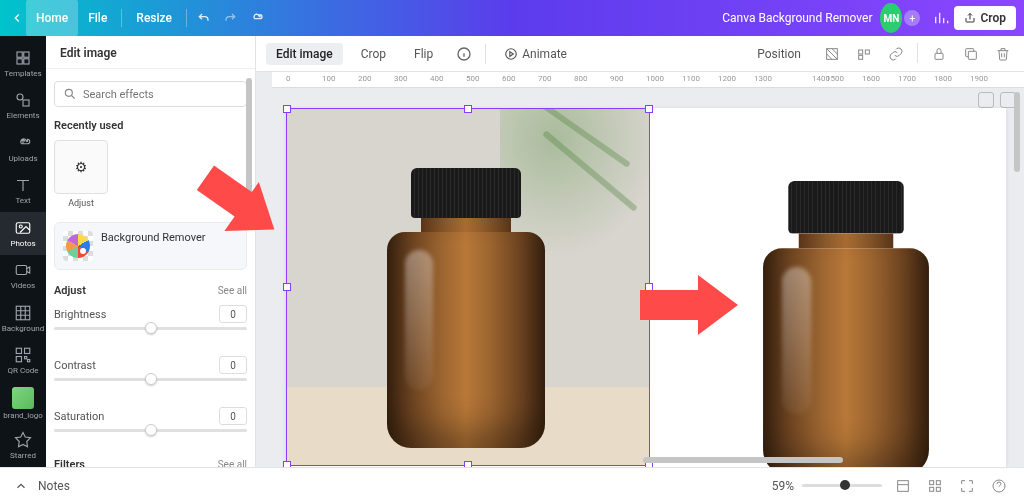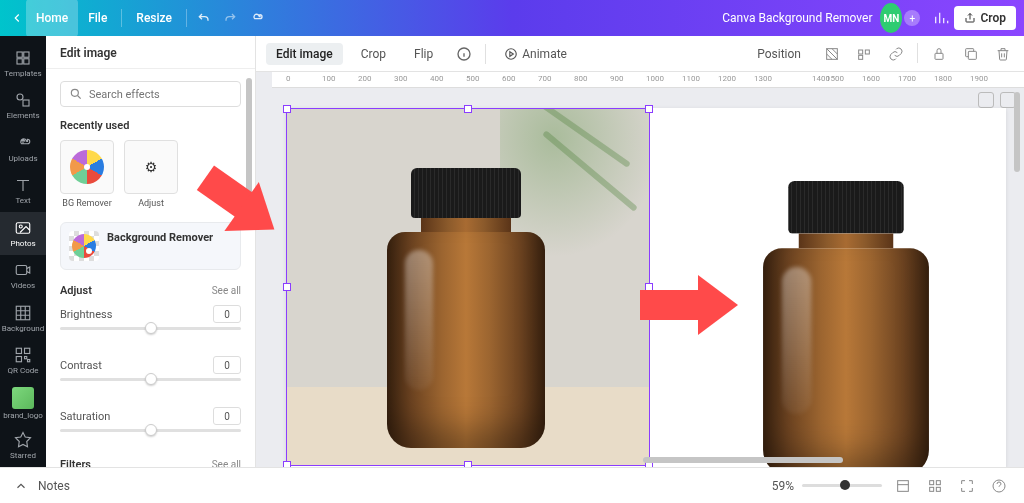--- a/index.html
+++ b/index.html
@@ -18,38 +18,38 @@
 
 .main{display:flex;height:431px}
 .rail{width:46px;background:#0e1318;display:flex;flex-direction:column;align-items:center;padding-top:6px;gap:0}
 .rail .ritem{width:46px;height:44px;display:flex;flex-direction:column;align-items:center;justify-content:center;color:#a0a5ab;font-size:8px;gap:2px;cursor:pointer}
 .rail .ritem.active{background:#252a30;color:#fff}
 .rail .ricon{width:18px;height:18px}
 .rail .brandlogo{width:22px;height:22px;background:linear-gradient(135deg,#7dd87d,#5cb85c);border-radius:3px}
 
 .panel{width:210px;background:#fff;border-right:1px solid #e3e3e3;display:flex;flex-direction:column;position:relative}
 .panel-head{padding:10px 14px 8px;font-size:12px;font-weight:600;color:#333;border-bottom:1px solid #eee}
-.panel-body{flex:1;overflow-y:auto;padding:12px 14px}
+.panel-body{flex:1;overflow-y:auto;padding:12px 8px}
 .search{display:flex;align-items:center;border:1px solid #ddd;border-radius:4px;padding:5px 8px;margin-bottom:12px}
 .search input{border:none;outline:none;flex:1;font-size:11px;color:#666}
 .search .sicon{width:14px;height:14px;margin-right:6px;color:#888}
 .section-title{font-size:11px;font-weight:600;color:#333;margin-bottom:8px}
 .recent{display:flex;gap:10px;margin-bottom:14px}
 .recent .tile{width:54px;display:flex;flex-direction:column;align-items:center;gap:4px;cursor:pointer}
 .recent .tile .thumb{width:54px;height:54px;border:1px solid #e0e0e0;border-radius:4px;display:flex;align-items:center;justify-content:center;background:#fafafa}
 .recent .tile .lbl{font-size:9px;color:#555;text-align:center}
 .beachball{width:34px;height:34px;border-radius:50%;background:conic-gradient(#ffd94a 0 60deg,#2a7de1 60deg 120deg,#e94b3c 120deg 180deg,#6fcf97 180deg 240deg,#f2994a 240deg 300deg,#bb6bd9 300deg 360deg);position:relative}
 .beachball::after{content:"";position:absolute;width:6px;height:6px;border-radius:50%;background:#fff;top:14px;left:14px}
 .checker{background:repeating-conic-gradient(#ddd 0 25%,#fff 0 50%) 0 0/10px 10px}
 .adjust-icon{font-size:14px;color:#333}
 
 .bgrem{display:flex;gap:8px;background:#f5f7fb;border:1px solid #e8eaed;border-radius:6px;padding:8px;margin-bottom:14px;cursor:pointer}
 .bgrem .bicon{width:30px;height:30px;border-radius:4px;flex-shrink:0;display:flex;align-items:center;justify-content:center}
 .bgrem .bicon .beachball{width:24px;height:24px}
-.bgrem .btext .bt1{font-size:11px;font-weight:700;color:#333}
+.bgrem .btext .bt1{font-size:11px;font-weight:400;color:#333}
 .bgrem .btext .bt2{font-size:9px;color:#888;line-height:1.3;margin-top:2px}
 
 .adj-head{display:flex;justify-content:space-between;align-items:center;margin-bottom:8px}
 .adj-head .see{font-size:10px;color:#888;cursor:pointer}
 .slider-row{margin-bottom:26px}
 .slider-row .srow{display:flex;justify-content:space-between;align-items:center;margin-bottom:4px}
 .slider-row .slbl{font-size:11px;color:#555}
 .slider-row .sval{width:28px;height:18px;border:1px solid #ddd;border-radius:3px;font-size:10px;display:flex;align-items:center;justify-content:center;color:#555}
 .slider-row .track{height:3px;background:#e0e0e0;border-radius:2px;position:relative}
 .slider-row .thumb{width:12px;height:12px;border-radius:50%;background:#fff;border:1px solid #ccc;box-shadow:0 1px 2px rgba(0,0,0,.2);position:absolute;top:-5px;left:calc(50% - 6px)}
@@ -249,26 +249,20 @@
     <div class="panel-body">
       <div class="search">
         <svg class="sicon" viewBox="0 0 24 24" fill="none" stroke="currentColor" stroke-width="2">
             <circle cx="10" cy="10" r="6"></circle>
             <path d="M20 20l-5-5"></path>
           </svg>
         <input placeholder="Search effects" style="">
       </div>
       <div class="section-title">Recently used</div>
       <div class="recent">
-        <div class="tile">
-          <div class="thumb checker">
-              <div class="beachball"></div>
-            </div>
-          <div class="lbl">BG Remover</div>
-        </div>
         <div class="tile">
           <div class="thumb">
               <span class="adjust-icon">⚙</span>
             </div>
           <div class="lbl">Adjust</div>
         </div>
       </div>
 
       <div class="bgrem">
         <div class="bicon checker">

